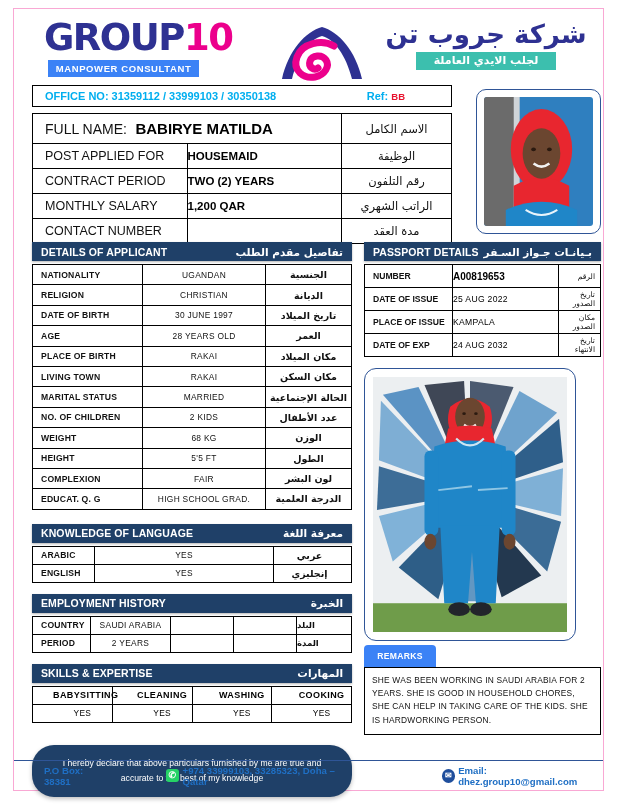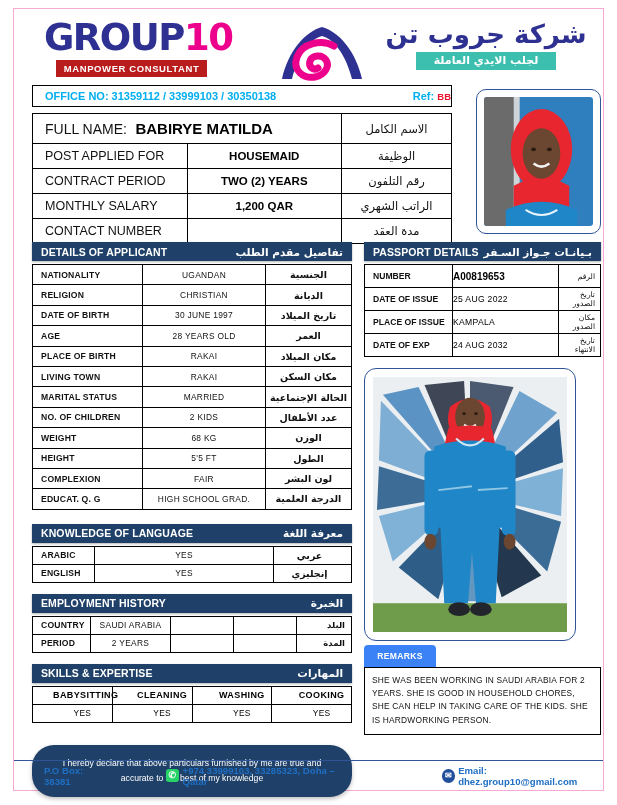--- a/index.html
+++ b/index.html
@@ -19,23 +19,23 @@
   
   .header { position: relative; height: 72px; }
   .logo-block { position: absolute; left: 30px; top: 10px; width: 200px; }
   .logo-word {
     font-family: "DejaVu Sans", sans-serif;
     font-weight: bold; font-size: 37px; letter-spacing: -1.5px;
     color: #2e3192; line-height: 38px; white-space: nowrap;
   }
   .logo-word .ten { color: #ec008c; }
   .logo-sub {
-    margin-top: 3px; background: #b91c1c; color: #fff;
+    margin-top: 3px; background: #3b82f6; color: #fff;
     font-size: 9.5px; font-weight: bold; letter-spacing: 0.6px;
-    text-align: center; padding: 3px 0 3px 0; width: 151px; margin-left: 12px;
+    text-align: center; padding: 3px 0 3px 0; width: 151px; margin-left: 4px;
   }
   .logo-mark { position: absolute; left: 258px; top: 12px; width: 100px; height: 62px; }
   .arabic-brand { position: absolute; right: 12px; top: 10px; text-align: center; width: 210px; }
   .arabic-title {
     font-family: "DejaVu Sans", sans-serif;
     direction: rtl; color: #2e3192; font-weight: bold; font-size: 26px; line-height: 30px;
   }
   .arabic-sub {
     direction: rtl; background: #3cbfae; color: #fff; font-weight: bold;
     font-size: 11px; padding: 2px 0 3px; margin: 3px auto 0; width: 140px;
@@ -44,35 +44,35 @@
 
   
   .office-bar {
     position: absolute; left: 18px; top: 76px; width: 420px; height: 22px;
     border: 1.5px solid #000; display: flex; align-items: center;
   }
   .office-no {
     margin-left: 12px; color: #00aeef; font-weight: bold; font-size: 11px;
     white-space: nowrap;
   }
-  .ref-wrap { margin-left: auto; font-size: 11px; font-weight: bold; white-space: nowrap; text-align: right; }
+  .ref-wrap { margin-left: auto; margin-right: 46px; font-size: 11px; font-weight: bold; white-space: nowrap; text-align: right; }
   .ref-label { color: #00aeef; }
   .ref-val { color: #e8112d; font-size: 9.5px; }
 
   
   .top-table {
     position: absolute; left: 18px; top: 104px; width: 420px;
     border-collapse: collapse; table-layout: fixed;
   }
   .top-table td { border: 1.2px solid #000; height: 25px; vertical-align: middle; }
   .top-name-row td { height: 30px; }
   .tt-label { padding-left: 12px; font-size: 12.5px; color: #111; }
   .tt-name-label { padding-left: 12px; font-size: 14px; color: #111; white-space: nowrap; }
   .tt-name-value { font-size: 15px; font-weight: bold; color: #000; padding-left: 4px; }
-  .tt-value { text-align: center; font-size: 11.5px; font-weight: bold; color: #000; }
+  .tt-value { text-align: left; font-size: 11.5px; font-weight: bold; color: #000; }
   .tt-ar {
     text-align: center; direction: rtl; font-size: 11.5px; color: #111;
     font-family: "DejaVu Sans", sans-serif;
   }
 
   
   .photo1-frame {
     position: absolute; left: 462px; top: 80px; width: 125px; height: 145px;
     border: 1.5px solid #2f5597; border-radius: 10px; padding: 7px;
   }
@@ -98,21 +98,21 @@
   .dt-value { text-align: center; font-size: 8.4px; color: #111; letter-spacing: .3px; }
   .dt-ar {
     text-align: center; direction: rtl; font-size: 9.5px; font-weight: bold; color: #111;
     font-family: "DejaVu Sans", sans-serif;
   }
 
   .lang-table td { height: 18px; }
   .lang-table .dt-ar { text-align: center; padding-right: 6px; }
 
   .emp-table td { height: 18px; }
-  .emp-table .dt-ar { text-align: right; padding-right: 6px; font-size: 8.5px; }
+  .emp-table .dt-ar { text-align: left; padding-right: 6px; font-size: 8.5px; }
 
   .skills-table td { height: 18px; text-align: center; padding-left: 20px; }
   .sk-head { font-size: 9px; font-weight: bold; letter-spacing: .4px; }
   .sk-val { font-size: 8.4px; letter-spacing: .3px; }
 
   .declaration {
     margin-top: 22px; background: #1f4068; color: #fff; border-radius: 22px;
     padding: 11px 22px; text-align: center; font-size: 8.6px; line-height: 15px;
     box-shadow: 0 2px 4px rgba(0,0,0,.25);
   }

